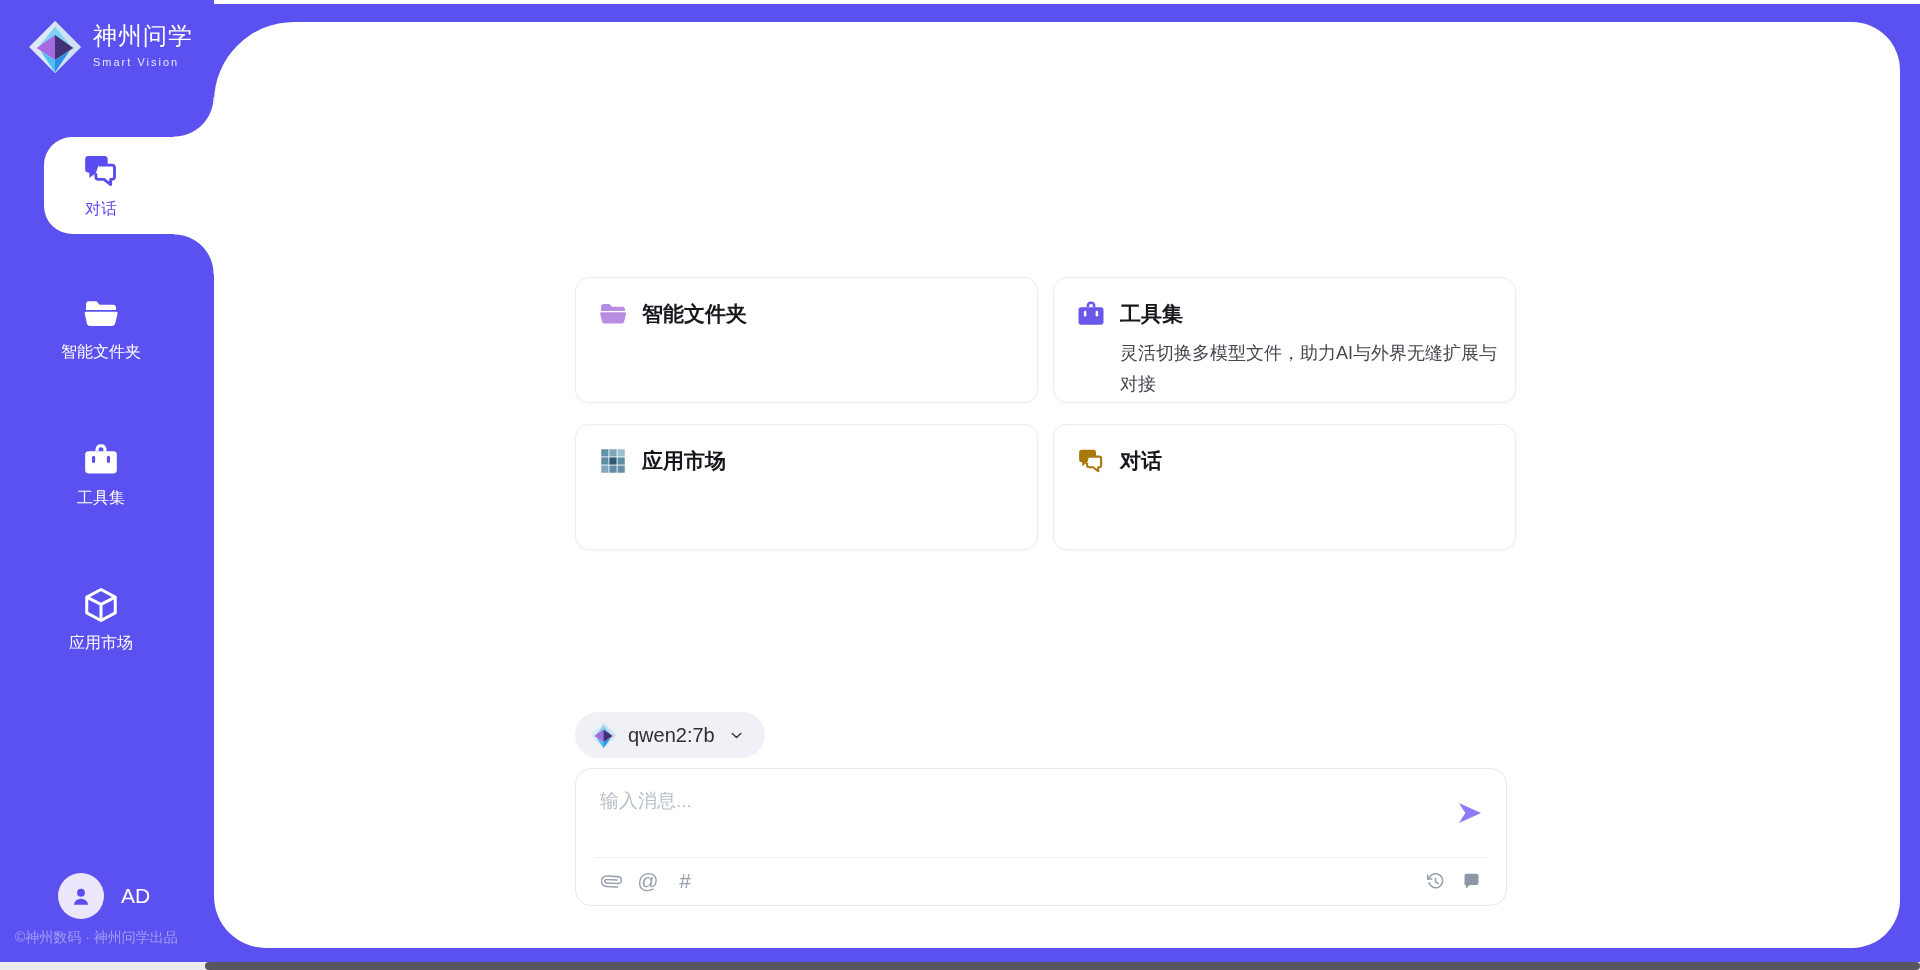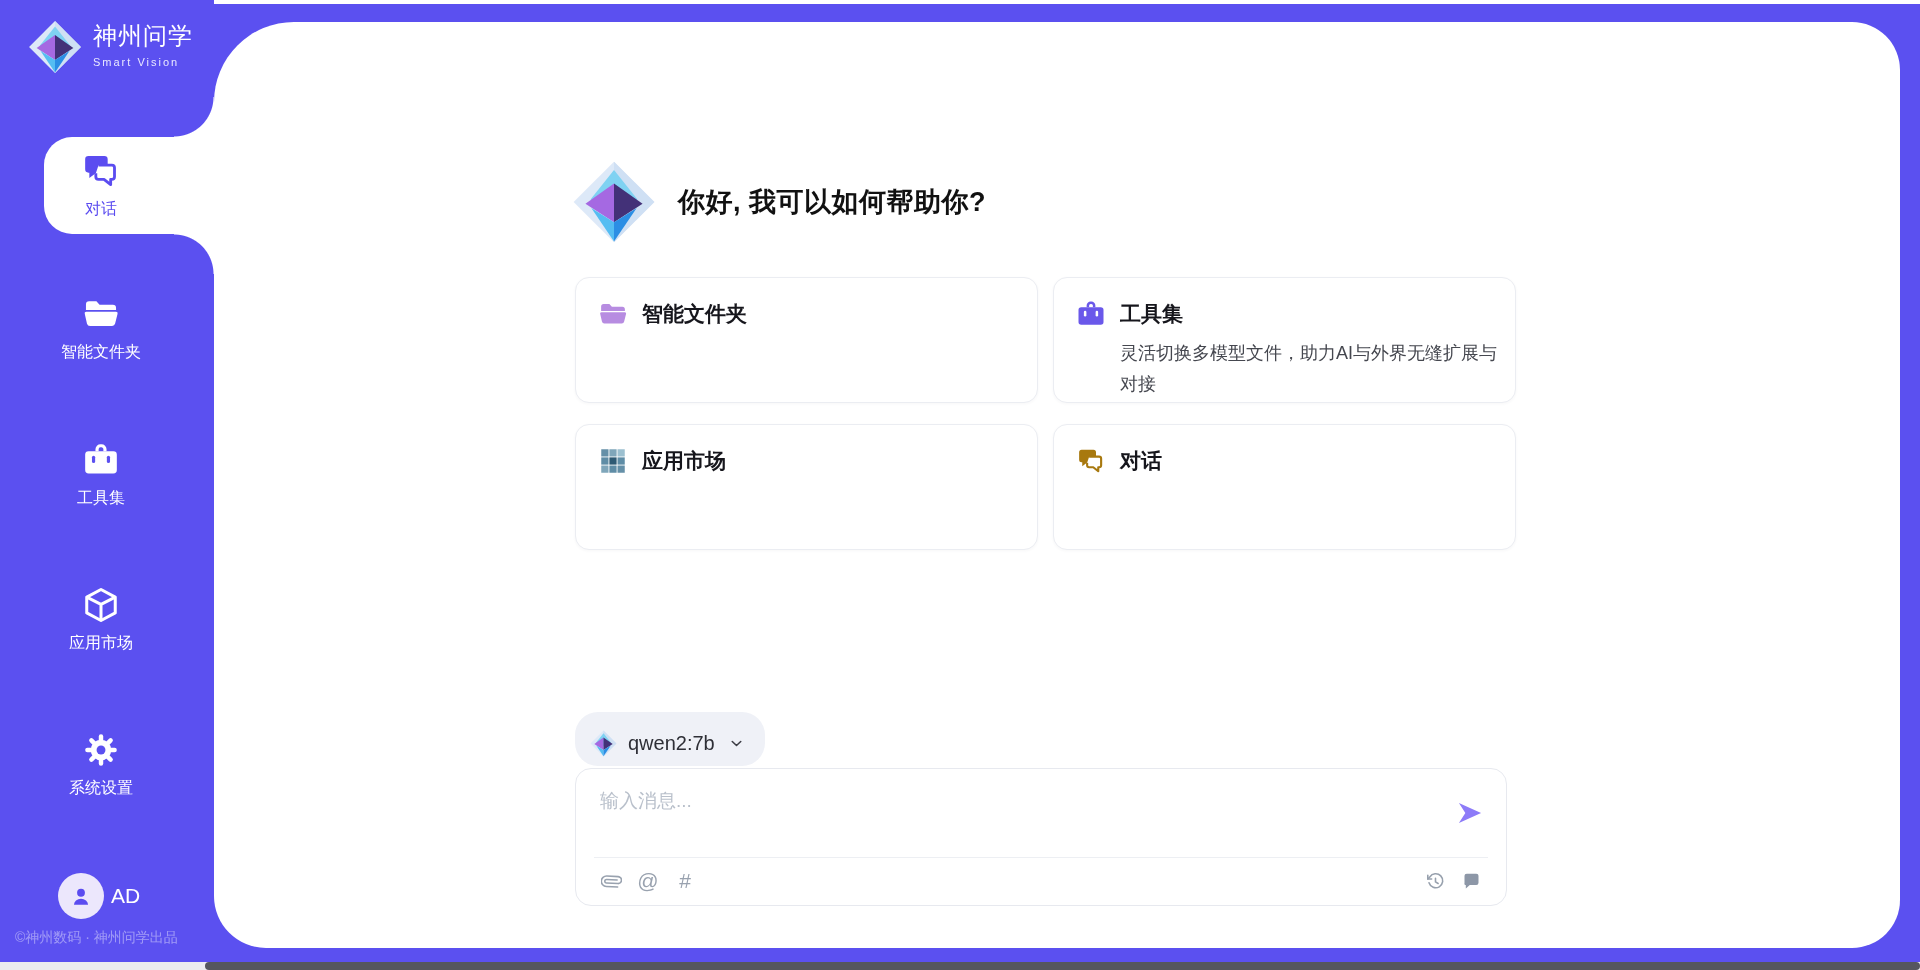--- a/index.html
+++ b/index.html
@@ -46,21 +46,21 @@
     color:#fff; cursor:pointer;
   }
   .nav-item .nav-icon { width:38px; height:38px; }
   .nav-item .nav-label { margin-top:9px; font-size:16px; }
   .nav-folder  { top:295px; }
   .nav-toolbox { top:441px; }
   .nav-cube    { top:586px; }
   .nav-gear    { top:731px; }
 
   
-  .user { position:absolute; left:58px; top:873px; display:flex; align-items:center; gap:7px; cursor:pointer; }
+  .user { position:absolute; left:58px; top:873px; display:flex; align-items:center; gap:17px; cursor:pointer; }
   .avatar {
     width:46px; height:46px; border-radius:50%; background:#ece7fc; color:#5b4cf0;
     display:flex; align-items:center; justify-content:center;
   }
   .avatar svg { width:26px; height:26px; }
   .user-name { color:#fff; font-size:21px; }
   .copyright { position:absolute; left:15px; top:929px; font-size:14px; color:rgba(255,255,255,.42); white-space:nowrap; }
 
   
   .greeting { position:absolute; left:572px; top:160px; display:flex; align-items:center; gap:22px; }
@@ -80,21 +80,21 @@
   }
   .card-head { display:flex; align-items:center; gap:14px; }
   .card-icon { width:30px; height:30px; flex:0 0 30px; }
   .card-title { font-size:21px; font-weight:700; color:#16161c; }
   .card-desc { margin:9px 0 0 44px; width:384px; font-size:18px; line-height:31px; color:#45474f; }
 
   
   .model-pill {
     position:absolute; left:575px; top:712px; height:46px;
     background:#eff1f7; border-radius:23px;
-    display:flex; align-items:center; gap:11px; padding:8px 20px 0 15px;
+    display:flex; align-items:center; gap:11px; padding:0 20px 0 15px;
     cursor:pointer;
   }
   .model-logo { width:27px; height:27px; }
   .model-name { font-size:20px; color:#2e2f36; }
   .model-chevron { width:17px; height:17px; color:#3d3e46; margin-left:2px; }
 
   
   .composer {
     position:absolute; left:575px; top:768px; width:932px; height:138px;
     background:#fff; border:1px solid #e7e9ef; border-radius:16px; box-sizing:border-box;
@@ -237,43 +237,31 @@
         <use href="#ic-case"></use>
       </svg>
     <div class="nav-label">工具集</div>
   </div>
   <div class="nav-item nav-cube">
     <svg class="nav-icon">
         <use href="#ic-cube"></use>
       </svg>
     <div class="nav-label">应用市场</div>
   </div>
-  <div class="nav-item nav-gear" style="--chip-bg:#5b50f0;">
-    <svg class="nav-icon">
-        <use href="#ic-gear"></use>
-      </svg>
-    <div class="nav-label">系统设置</div>
-  </div>
 
   <div class="user">
     <div class="avatar">
       <svg width="26" height="26">
           <use href="#ic-person"></use>
         </svg>
     </div>
     <div class="user-name">AD</div>
   </div>
   <div class="copyright">©神州数码 · 神州问学出品</div>
 
-  <div class="greeting">
-    <svg class="greeting-logo">
-        <use href="#diamond"></use>
-      </svg>
-    <div class="greeting-text">你好, 我可以如何帮助你?</div>
-  </div>
 
   <div class="cards">
     <div class="card">
       <div class="card-head">
         <svg class="card-icon" style="color:#b78ce1;">
             <use href="#ic-folder"></use>
           </svg>
         <div class="card-title">智能文件夹</div>
       </div>
     </div>

